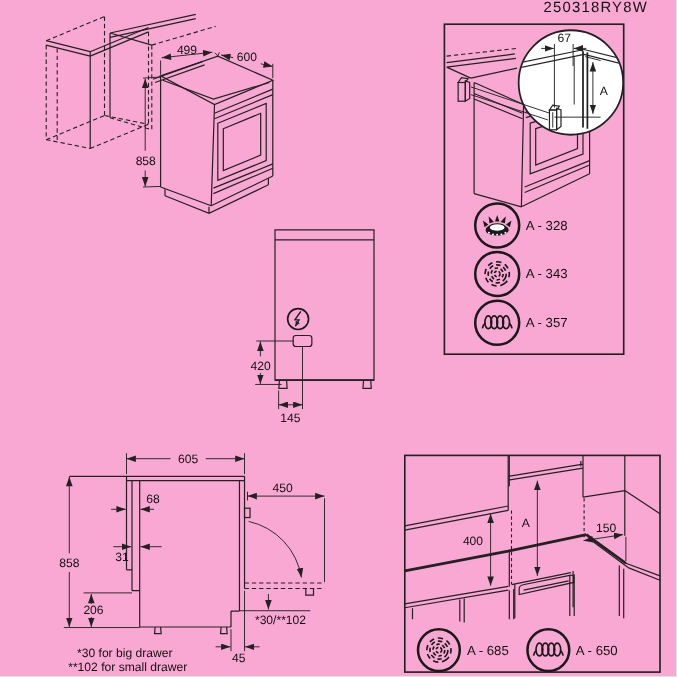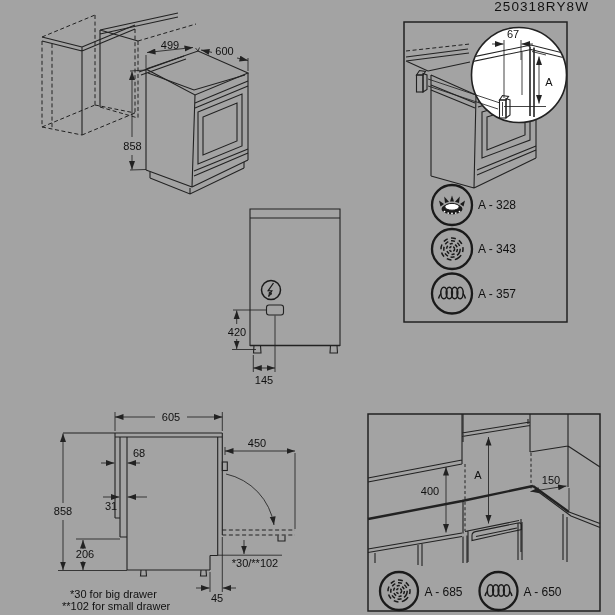--- a/index.html
+++ b/index.html
@@ -1,16 +1,16 @@
 <!DOCTYPE html>
 <html><head>
 <meta charset="utf-8">
 <style>
   html,body{margin:0;padding:0;background:#fff}
-  .stage{position:relative;width:615px;height:615px;background:#a3a3a3;overflow:hidden;
+  .stage{position:relative;width:615px;height:615px;background:#f9a8d4;overflow:hidden;
          font-family:"Liberation Sans",sans-serif}
   .stage svg{position:absolute;left:0;top:0}
   svg text{fill:#111;font-family:"Liberation Sans",sans-serif}
   .ln{stroke:#222;fill:none;stroke-width:1.1}
   .b15{stroke-width:1.5}
   .b16{stroke-width:1.6}
   .tn{stroke:#222;fill:none;stroke-width:.85}
   .tk{stroke:#222;fill:none;stroke-width:2.4}
   .dsh{stroke:#222;fill:none;stroke-width:1;stroke-dasharray:4 2.6}
   .dsh2{stroke:#222;fill:none;stroke-width:1;stroke-dasharray:3 2.4}

